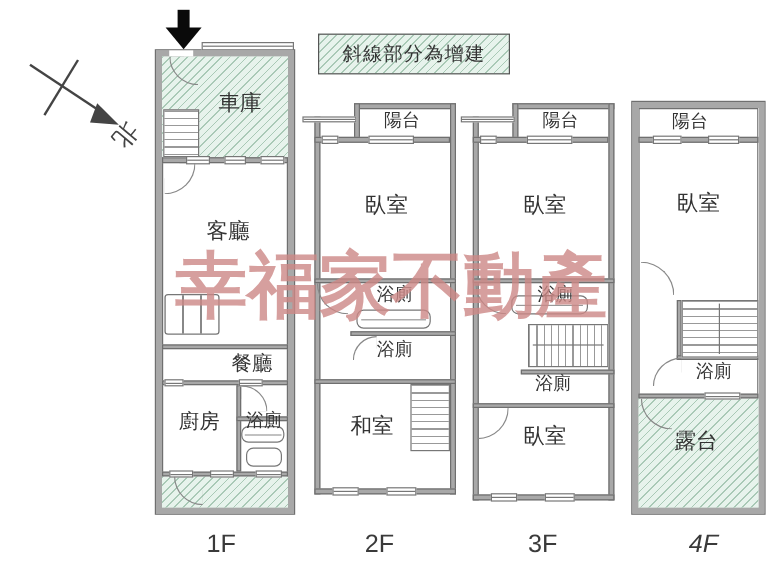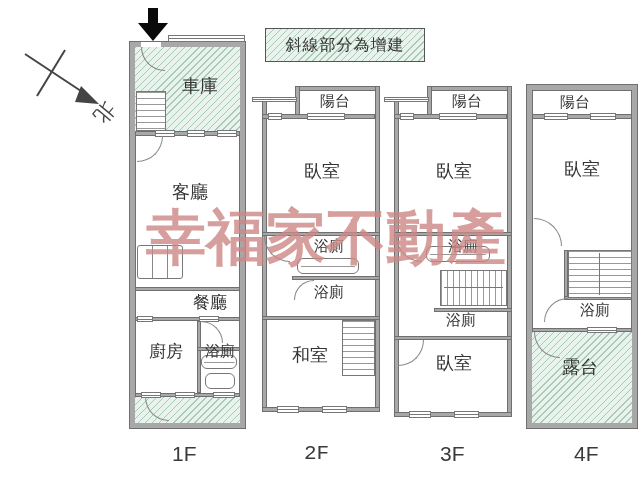--- a/index.html
+++ b/index.html
@@ -169,17 +169,17 @@
   <div class="arc arc-tl" style="left:12px;top:208px;width:24px;height:24px;"></div>
   <span class="room-label sm" style="left:48px;top:212px;">浴廁</span>
   <div class="wall" style="left:0;top:238px;width:100px;height:4px;"></div>
   <div class="win" style="left:55px;top:237px;width:30px;height:6px;"></div>
   <div class="hatch-area hatch" style="left:0;top:242px;width:100px;height:91px;"></div>
   <div class="arc arc-bl" style="left:2px;top:242px;width:26px;height:26px;"></div>
   <span class="room-label lg" style="left:30px;top:268px;">露台</span>
 </div>
 
 <span class="floor-label" style="left:172px;">1F</span>
-<span class="floor-label" style="left:304px;font-family:Liberation Mono, monospace;">2F</span>
+<span class="floor-label" style="left:304px;">2F</span>
 <span class="floor-label" style="left:440px;">3F</span>
-<span class="floor-label" style="left:574px;">4F</span>
+<span class="floor-label" style="left:574px;font-style:italic;">4F</span>
 
 <div class="watermark">幸福家不動產</div>
 
 </body></html>

